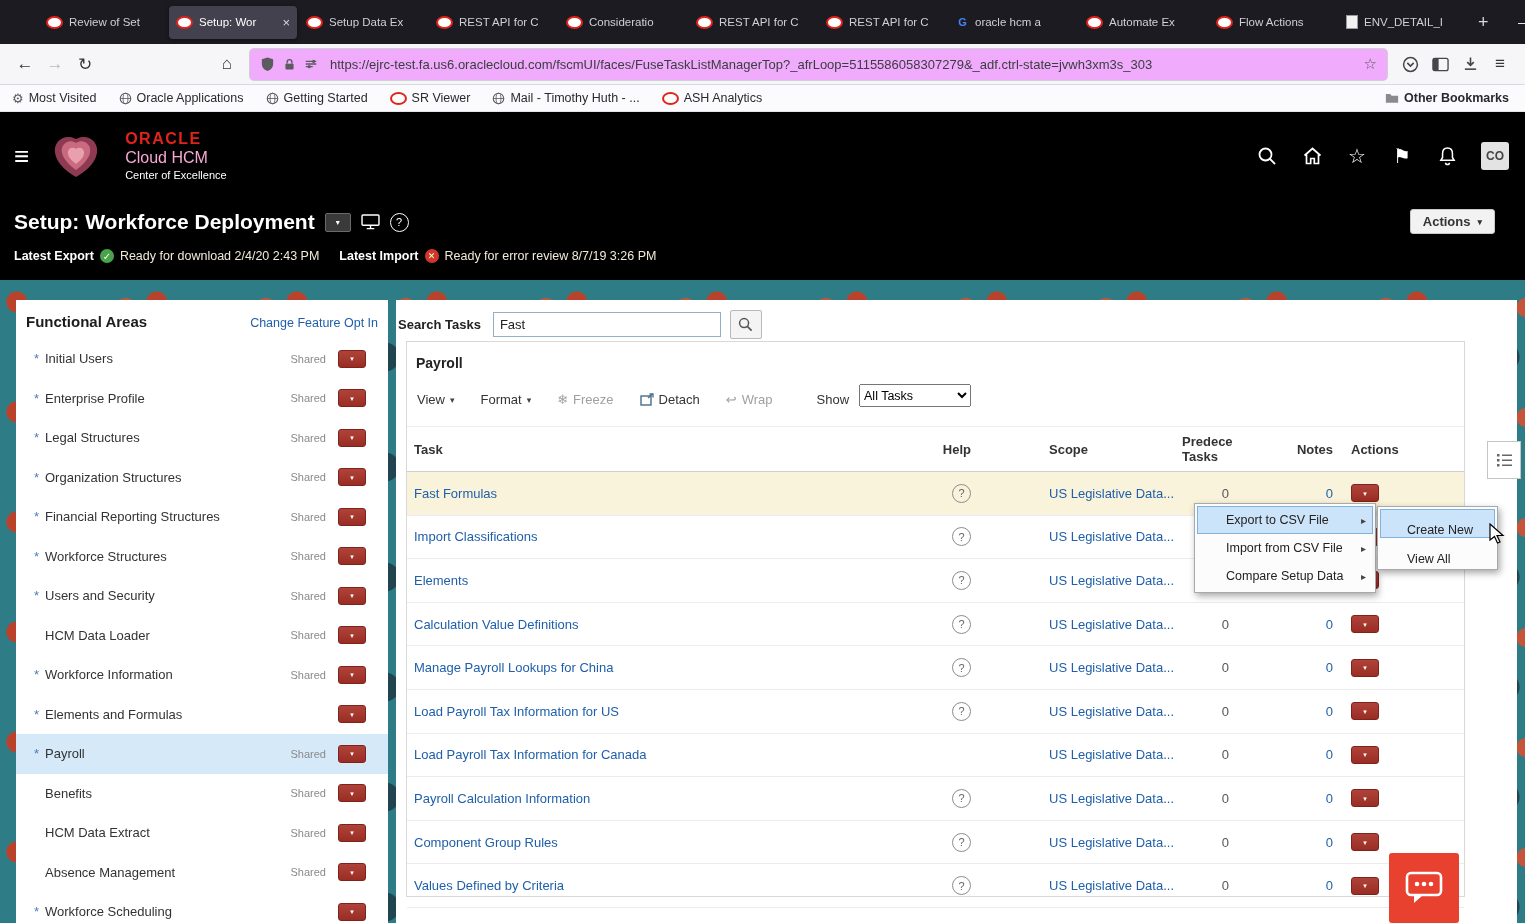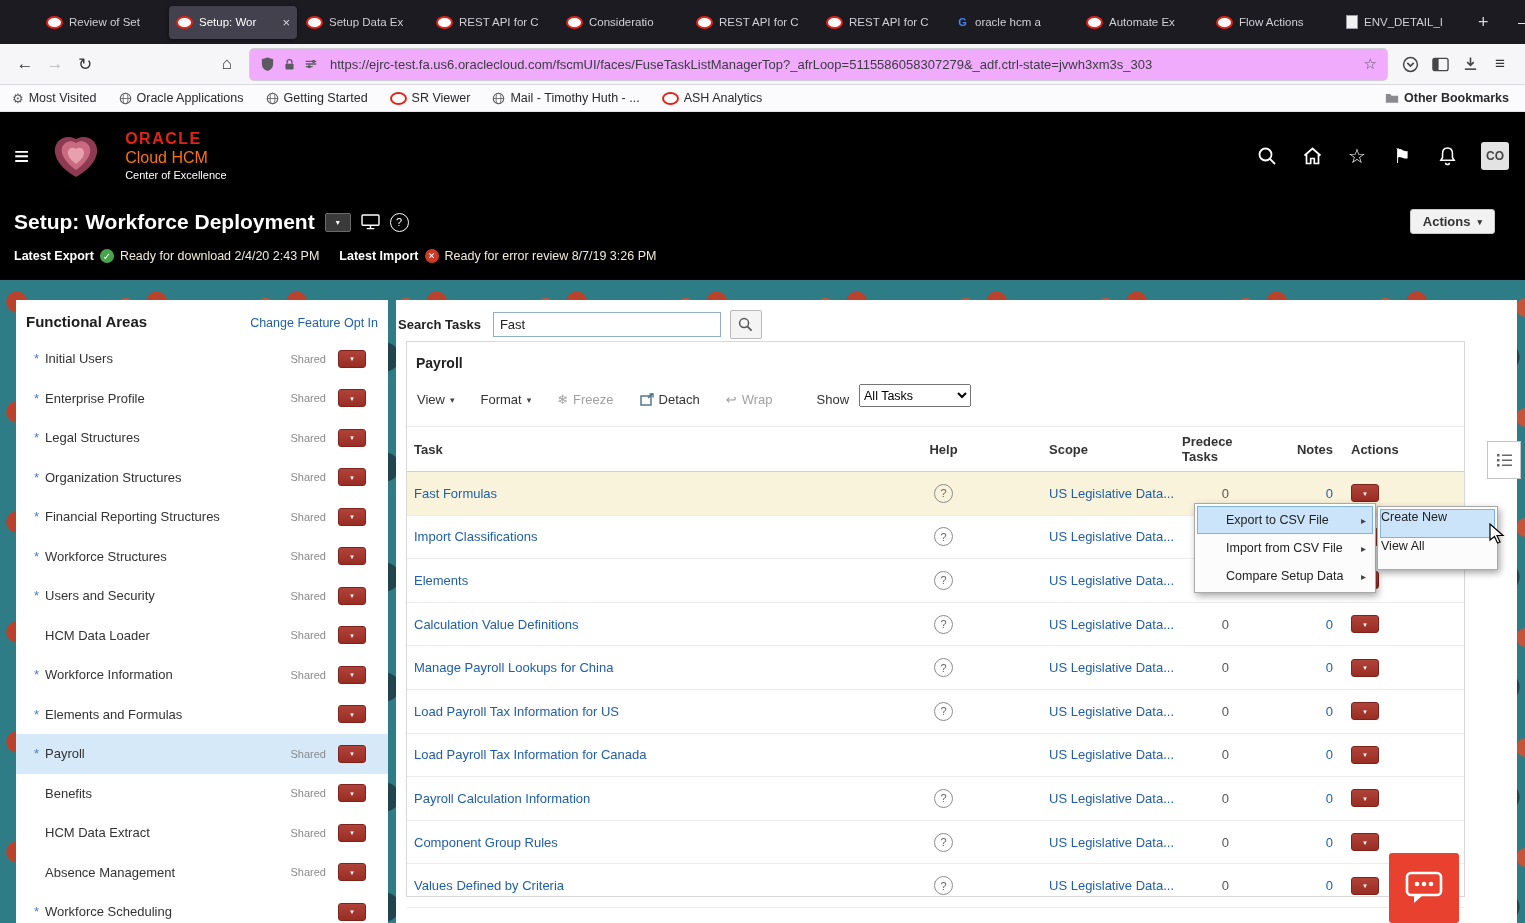--- a/index.html
+++ b/index.html
@@ -44,21 +44,21 @@
   .bm .icn{display:flex;align-items:center;}
   .gear{font-size:13px;color:#5a5a5f;}
 
   
   .appheader{position:absolute;left:0;top:112px;width:1525px;height:88px;background:#000;
     display:flex;align-items:center;}
   .hamburger{color:#fff;font-size:26px;margin-left:14px;line-height:1;}
   .coe-logo{width:62px;height:62px;margin-left:16px;flex:none;}
   .brand{margin-left:18px;line-height:1.15;}
   .brand-name{color:#e2231a;font-size:16px;font-weight:bold;letter-spacing:1.5px;}
-  .brand-product{color:#f97316;font-size:16px;}
+  .brand-product{color:#f9a8d4;font-size:16px;}
   .brand-division{color:#fff;font-size:11px;margin-top:2px;}
   .hdr-icons{margin-left:auto;display:flex;align-items:center;gap:23px;margin-right:16px;}
   .hdr-icon{color:#fff;display:flex;align-items:center;justify-content:center;width:22px;height:22px;font-size:20px;}
   .avatar{width:28px;height:28px;background:#e3e3e3;color:#444;border-radius:3px;display:flex;
     align-items:center;justify-content:center;font-size:12px;font-weight:bold;}
 
   
   .pagebar{position:absolute;left:0;top:200px;width:1525px;height:80px;background:#000;color:#fff;}
   .title-row{display:flex;align-items:center;padding:10px 14px 0;gap:10px;}
   .page-title{font-size:21px;font-weight:600;}
@@ -124,42 +124,42 @@
   .show-select{margin-left:10px;width:112px;height:23px;font-size:12.5px;}
   .tb-label{margin-left:18px;}
 
   .ttable{position:absolute;left:0;right:0;top:84px;}
   .thead,.trow{display:grid;grid-template-columns:509px 55px 210px 60px 100px 1fr;align-items:center;}
   .thead{height:44px;font-size:13px;font-weight:bold;color:#333;border-top:1px solid #ececec;
     border-bottom:1px solid #cfcfcf;}
   .trow{height:42.6px;border-bottom:1px solid #ececec;font-size:13px;}
   .trow.hl{background:#faf3dc;}
   .cell.task{padding-left:7px;}
-  .cell.help{text-align:center;}
+  .cell.help{text-align:right;}
   .cell.scope{padding-left:78px;}
   .cell.pred{text-align:right;padding-right:12px;color:#555;}
   .cell.notes{text-align:right;padding-right:8px;}
   .cell.act{padding-left:10px;}
   .th.pred{line-height:15px;padding-right:6px;text-align:left;padding-left:1px;}
   .th.notes{text-align:right;padding-right:8px;}
   .th.act{padding-left:10px;}
   a.lnk{color:#1f5fa9;text-decoration:none;}
   .help-q{width:17px;height:17px;border:1px solid #8c8c8c;border-radius:50%;color:#666;font-size:11px;
     display:inline-flex;align-items:center;justify-content:center;}
 
   
   .ctx-menu{position:absolute;left:1194px;top:503px;width:182px;background:#fcfcfc;border:1px solid #a9a9a9;
     box-shadow:2px 3px 7px rgba(0,0,0,.35);padding:2px;z-index:50;box-sizing:border-box;}
   .ctx-item{height:28px;display:flex;align-items:center;font-size:12.5px;color:#222;
     padding:0 6px 0 28px;border:1px solid transparent;box-sizing:border-box;gap:12px;}
   .ctx-item.hl{background:#cbe4f9;border-color:#7fb2dd;}
   .ctx-arrow{margin-left:auto;font-size:10px;color:#444;}
   .ctx-submenu{position:absolute;left:1377px;top:506px;width:121px;background:#fcfcfc;border:1px solid #a9a9a9;
     box-shadow:2px 3px 7px rgba(0,0,0,.35);padding:2px;z-index:51;box-sizing:border-box;}
-  .sub-item{height:29px;display:flex;align-items:flex-start;font-size:12.5px;color:#222;
+  .sub-item{height:29px;display:flex;align-items:flex-end;padding-left:26px;font-size:12.5px;color:#222;
     border:1px solid transparent;box-sizing:border-box;}
   .sub-item.hl{background:#cbe4f9;border-color:#7fb2dd;}
   .cursor{position:absolute;left:1488px;top:523px;z-index:60;}
 
   
   .side-toggle{position:absolute;left:1487px;top:441px;width:34px;height:38px;background:#fff;
     border:1px solid #c5c5c5;display:flex;align-items:center;justify-content:center;z-index:5;box-sizing:border-box;}
   .chat{position:absolute;left:1389px;top:853px;width:70px;height:70px;background:#e8412f;
     display:flex;align-items:center;justify-content:center;z-index:40;border-radius:3px;}
 </style>

